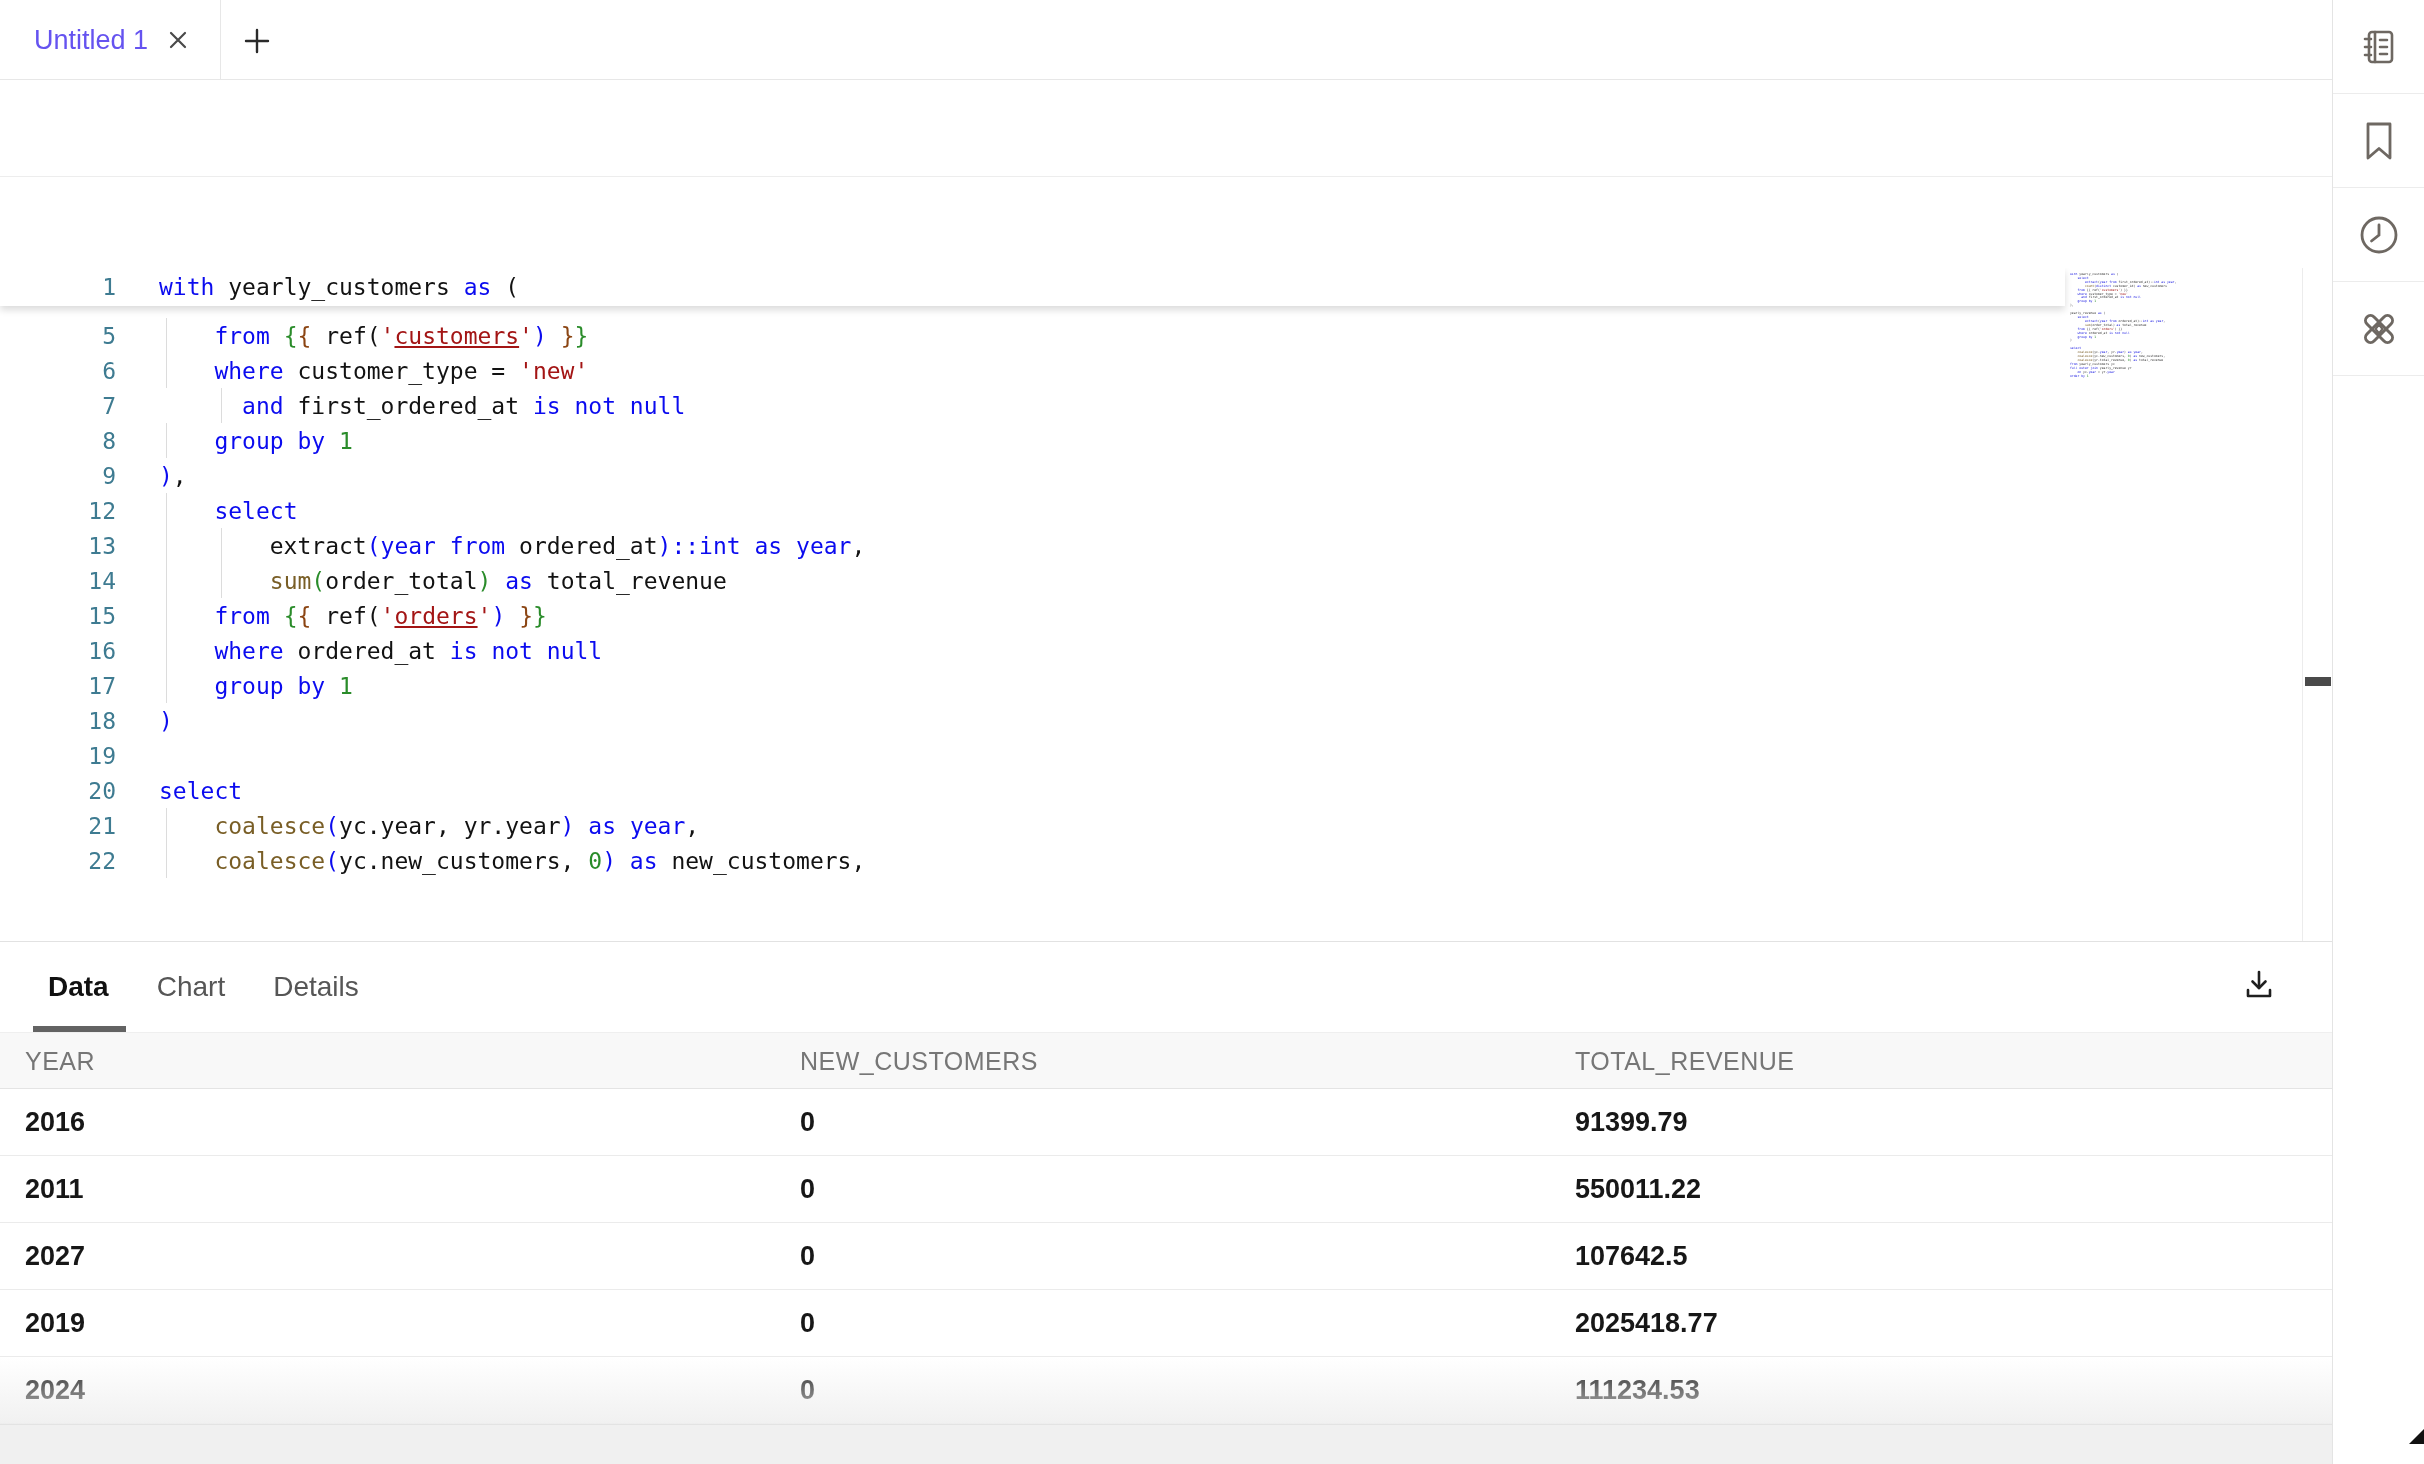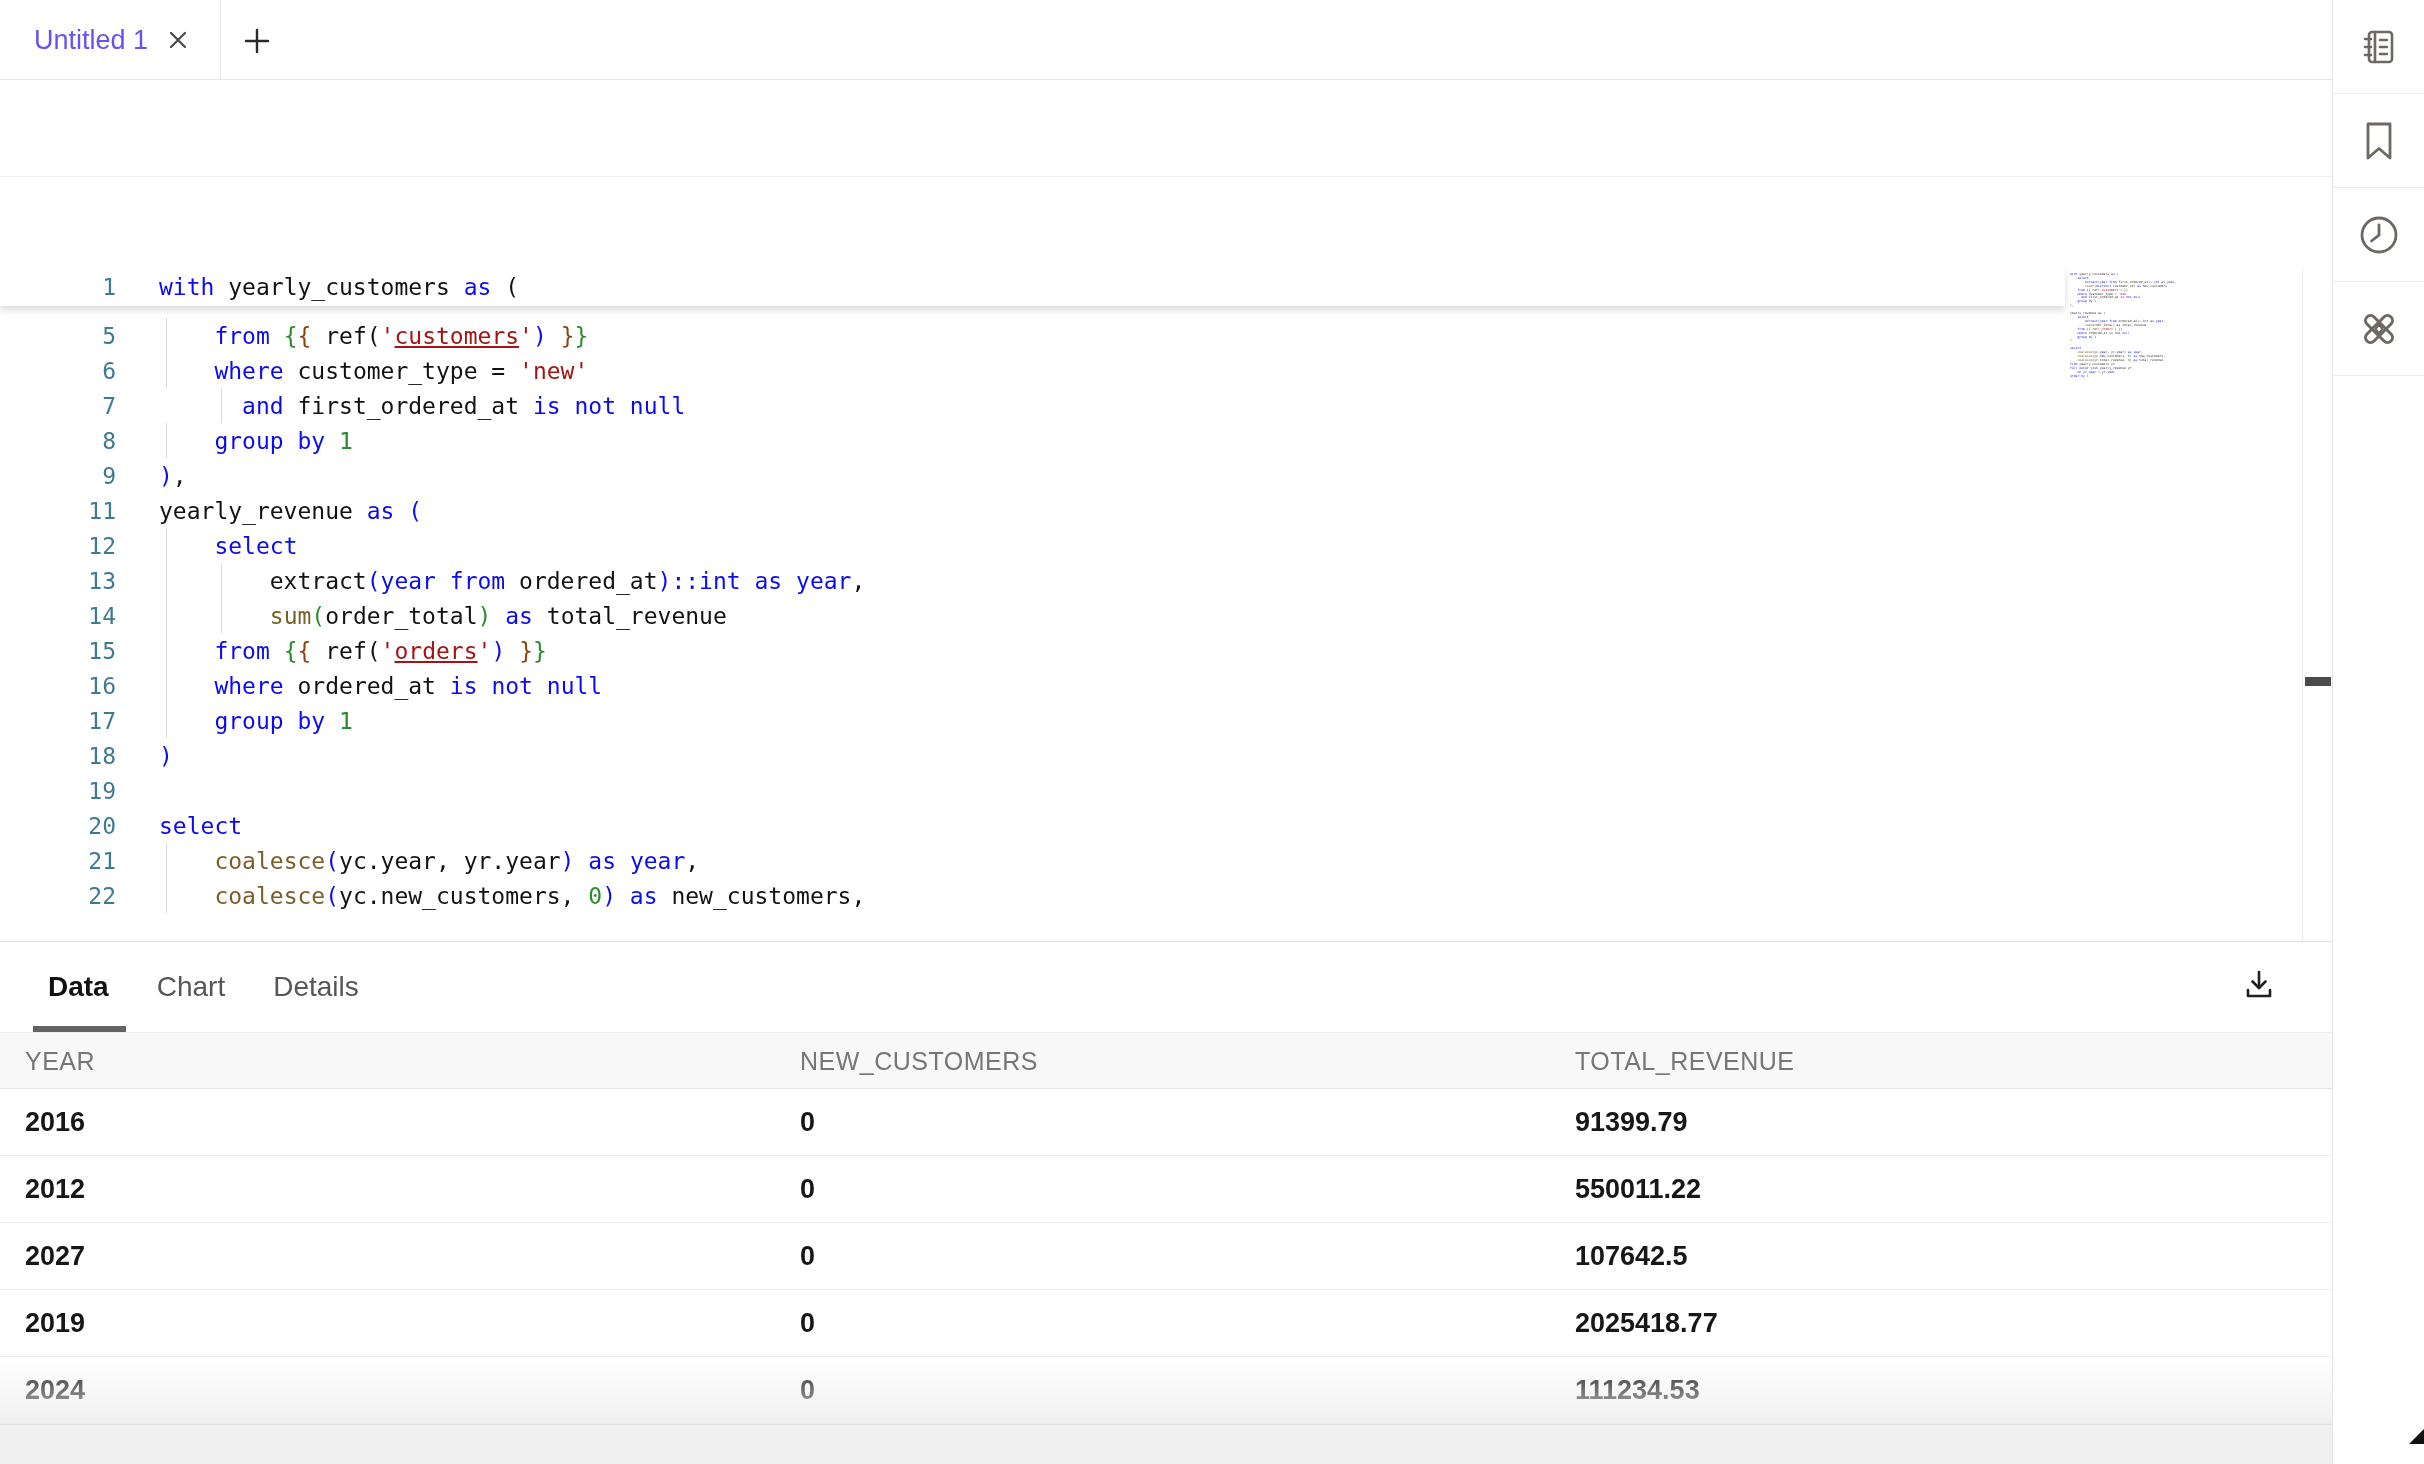--- a/index.html
+++ b/index.html
@@ -131,21 +131,20 @@
     </div>
   </div>
 
   <div class="editor">
     <div class="code-rows" id="code-rows">
         <div class="code-line"><span class="guide" style="left: 166px;"></span><span class="ln">5</span><span class="lc"><span class="tk-id">    </span><span class="tk-kw">from</span><span class="tk-id"> </span><span class="tk-gb">{</span><span class="tk-bb">{</span><span class="tk-id"> ref(</span><span class="tk-str">'</span><span class="tk-lnk">customers</span><span class="tk-str">'</span><span class="tk-bl">)</span><span class="tk-id"> </span><span class="tk-bb">}</span><span class="tk-gb">}</span></span></div>
         <div class="code-line"><span class="guide" style="left: 166px;"></span><span class="ln">6</span><span class="lc"><span class="tk-id">    </span><span class="tk-kw">where</span><span class="tk-id"> customer_type = </span><span class="tk-str">'new'</span></span></div>
         <div class="code-line"><span class="guide" style="left: 221px;"></span><span class="ln">7</span><span class="lc"><span class="tk-id">      </span><span class="tk-kw">and</span><span class="tk-id"> first_ordered_at </span><span class="tk-kw">is</span><span class="tk-id"> </span><span class="tk-kw">not</span><span class="tk-id"> </span><span class="tk-kw">null</span></span></div>
         <div class="code-line"><span class="guide" style="left: 166px;"></span><span class="ln">8</span><span class="lc"><span class="tk-id">    </span><span class="tk-kw">group</span><span class="tk-id"> </span><span class="tk-kw">by</span><span class="tk-id"> </span><span class="tk-num">1</span></span></div>
         <div class="code-line"><span class="ln">9</span><span class="lc"><span class="tk-bl">)</span><span class="tk-id">,</span></span></div>
-        <div class="code-line"><span class="ln">11</span><span class="lc"><span class="tk-id">yearly_revenue </span><span class="tk-kw">as</span><span class="tk-id"> </span><span class="tk-bl">(</span></span></div>
         <div class="code-line"><span class="guide" style="left: 166px;"></span><span class="ln">12</span><span class="lc"><span class="tk-id">    </span><span class="tk-kw">select</span></span></div>
         <div class="code-line"><span class="guide" style="left: 166px;"></span><span class="guide" style="left: 221px;"></span><span class="ln">13</span><span class="lc"><span class="tk-id">        extract</span><span class="tk-bl">(</span><span class="tk-kw">year</span><span class="tk-id"> </span><span class="tk-kw">from</span><span class="tk-id"> ordered_at</span><span class="tk-bl">)</span><span class="tk-kw">::</span><span class="tk-kw">int</span><span class="tk-id"> </span><span class="tk-kw">as</span><span class="tk-id"> </span><span class="tk-kw">year</span><span class="tk-id">,</span></span></div>
         <div class="code-line"><span class="guide" style="left: 166px;"></span><span class="guide" style="left: 221px;"></span><span class="ln">14</span><span class="lc"><span class="tk-id">        </span><span class="tk-fn">sum</span><span class="tk-gb">(</span><span class="tk-id">order_total</span><span class="tk-gb">)</span><span class="tk-id"> </span><span class="tk-kw">as</span><span class="tk-id"> total_revenue</span></span></div>
         <div class="code-line"><span class="guide" style="left: 166px;"></span><span class="ln">15</span><span class="lc"><span class="tk-id">    </span><span class="tk-kw">from</span><span class="tk-id"> </span><span class="tk-gb">{</span><span class="tk-bb">{</span><span class="tk-id"> ref(</span><span class="tk-str">'</span><span class="tk-lnk">orders</span><span class="tk-str">'</span><span class="tk-bl">)</span><span class="tk-id"> </span><span class="tk-bb">}</span><span class="tk-gb">}</span></span></div>
         <div class="code-line"><span class="guide" style="left: 166px;"></span><span class="ln">16</span><span class="lc"><span class="tk-id">    </span><span class="tk-kw">where</span><span class="tk-id"> ordered_at </span><span class="tk-kw">is</span><span class="tk-id"> </span><span class="tk-kw">not</span><span class="tk-id"> </span><span class="tk-kw">null</span></span></div>
         <div class="code-line"><span class="guide" style="left: 166px;"></span><span class="ln">17</span><span class="lc"><span class="tk-id">    </span><span class="tk-kw">group</span><span class="tk-id"> </span><span class="tk-kw">by</span><span class="tk-id"> </span><span class="tk-num">1</span></span></div>
         <div class="code-line"><span class="ln">18</span><span class="lc"><span class="tk-bl">)</span></span></div>
         <div class="code-line"><span class="ln">19</span><span class="lc"></span></div>
         <div class="code-line"><span class="ln">20</span><span class="lc"><span class="tk-kw">select</span></span></div>
         <div class="code-line"><span class="guide" style="left: 166px;"></span><span class="ln">21</span><span class="lc"><span class="tk-id">    </span><span class="tk-fn">coalesce</span><span class="tk-bl">(</span><span class="tk-id">yc.year, yr.year</span><span class="tk-bl">)</span><span class="tk-id"> </span><span class="tk-kw">as</span><span class="tk-id"> </span><span class="tk-kw">year</span><span class="tk-id">,</span></span></div>
@@ -205,21 +204,21 @@
         <div class="th col-1">NEW_CUSTOMERS</div>
         <div class="th col-2">TOTAL_REVENUE</div>
       </div>
     <div id="tbody">
         <div class="trow">
           <div class="td col-0">2016</div>
           <div class="td col-1">0</div>
           <div class="td col-2">91399.79</div>
         </div>
         <div class="trow">
-          <div class="td col-0">2012</div>
+          <div class="td col-0">2011</div>
           <div class="td col-1">0</div>
           <div class="td col-2">550011.22</div>
         </div>
         <div class="trow">
           <div class="td col-0">2027</div>
           <div class="td col-1">0</div>
           <div class="td col-2">107642.5</div>
         </div>
         <div class="trow">
           <div class="td col-0">2019</div>

